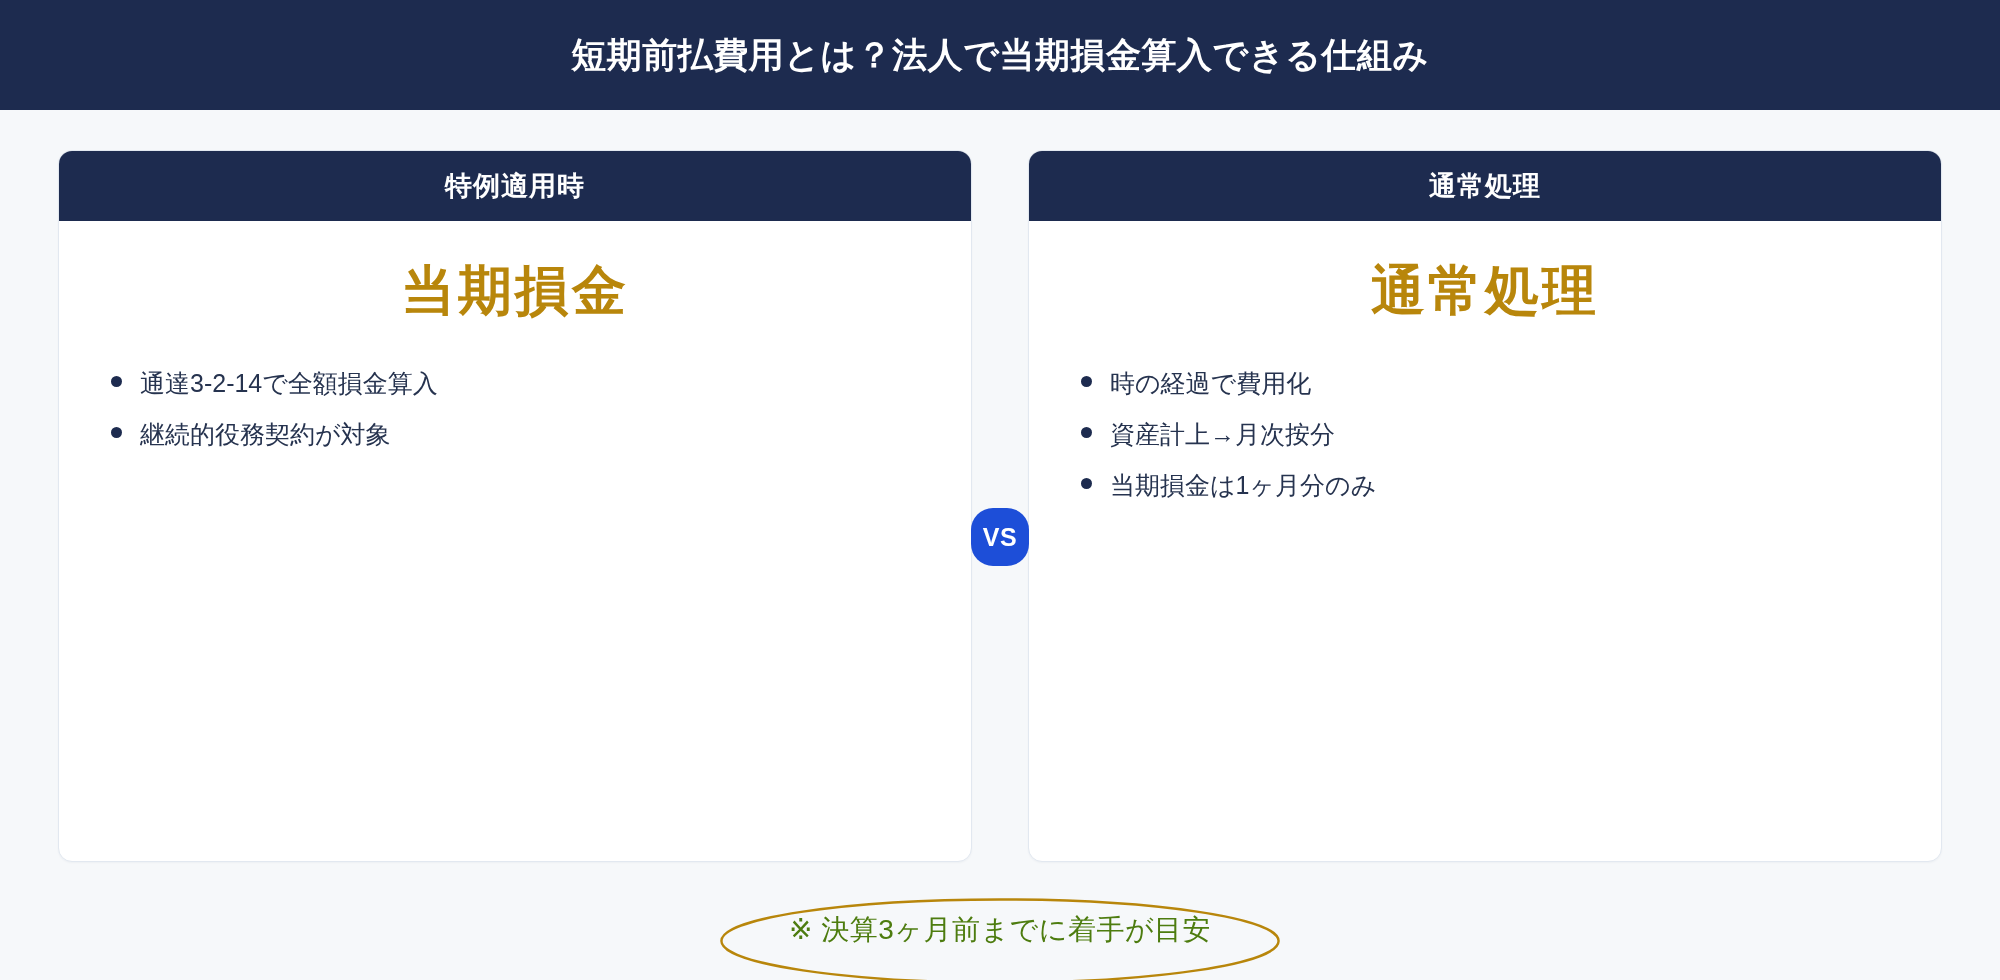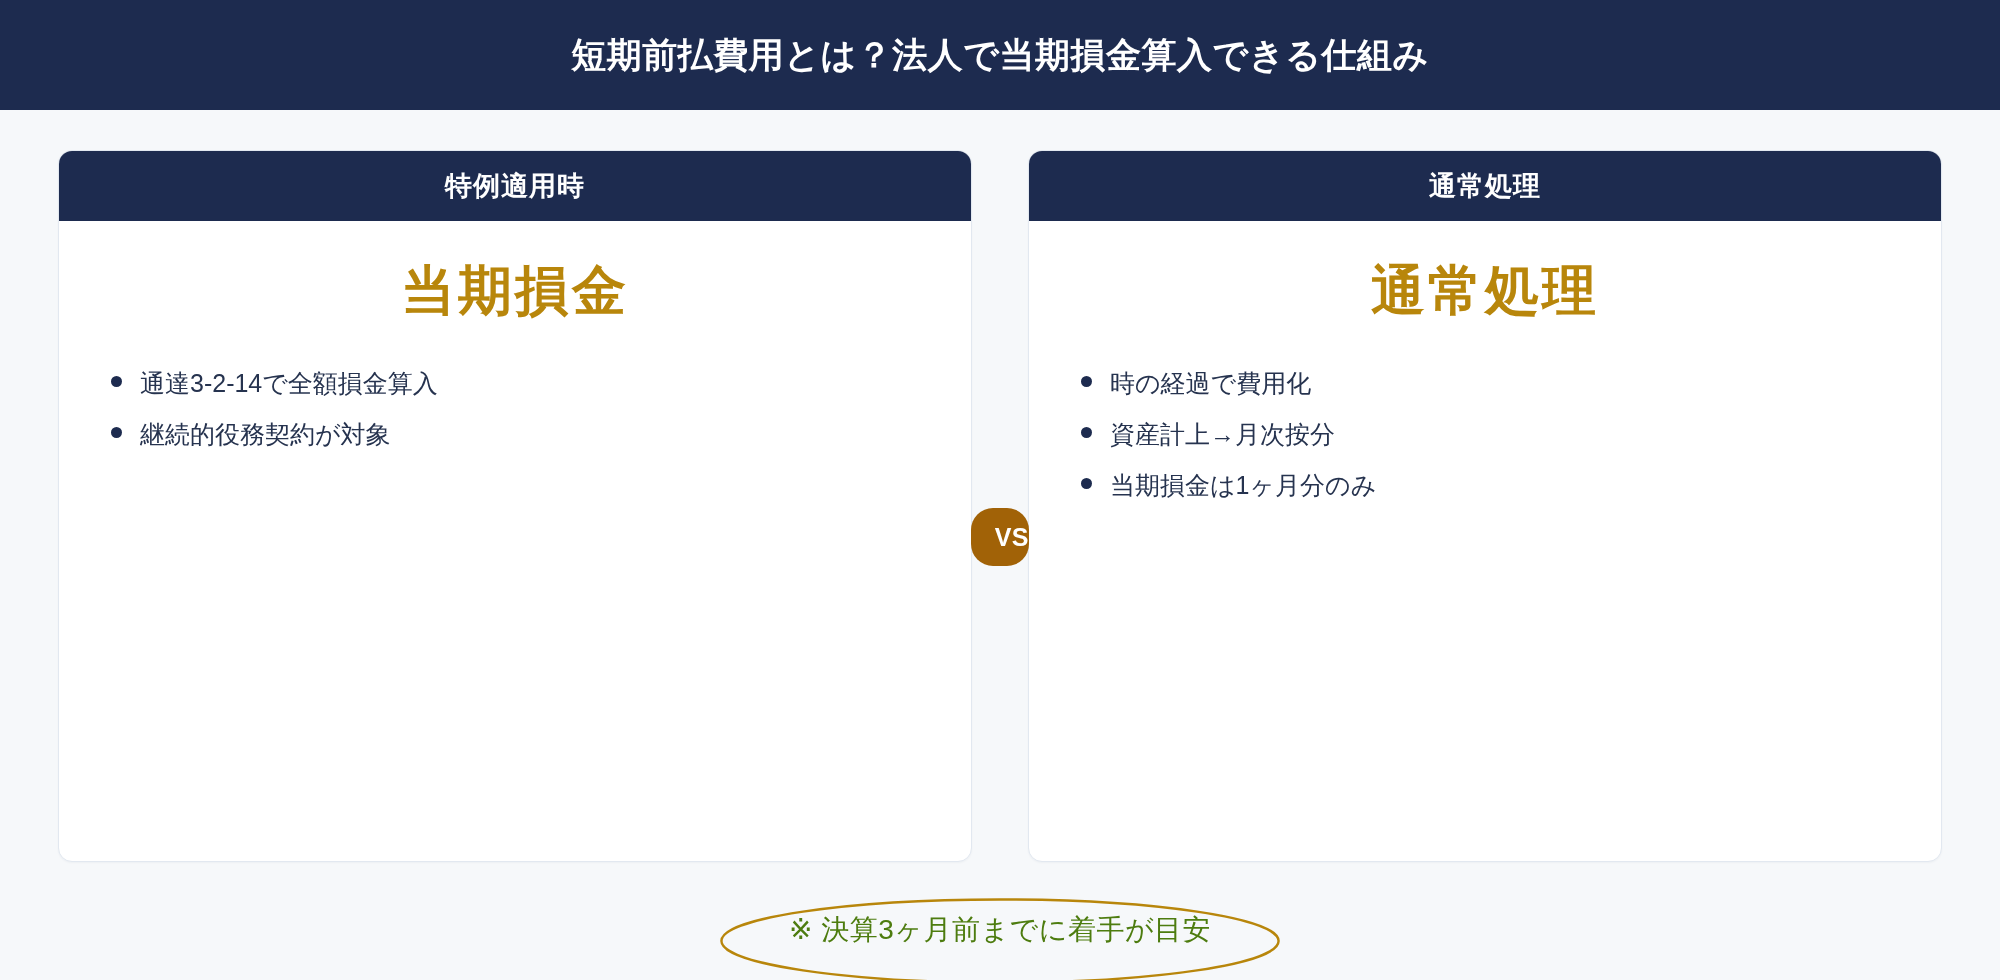--- a/index.html
+++ b/index.html
@@ -131,24 +131,24 @@
 
   
   .vs-badge {
     position: absolute;
     left: 50%;
     top: 398px;
     transform: translateX(-50%);
     width: 58px;
     height: 58px;
     border-radius: 22px;
-    background: #a16207;
-    display: flex;
-    align-items: center;
-    justify-content: flex-end;
+    background: #1d4ed8;
+    display: flex;
+    align-items: center;
+    justify-content: center;
     z-index: 5;
   }
 
   .vs-badge-text {
     color: #ffffff;
     font-size: 25px;
     font-weight: bold;
     letter-spacing: 0.5px;
   }
 

